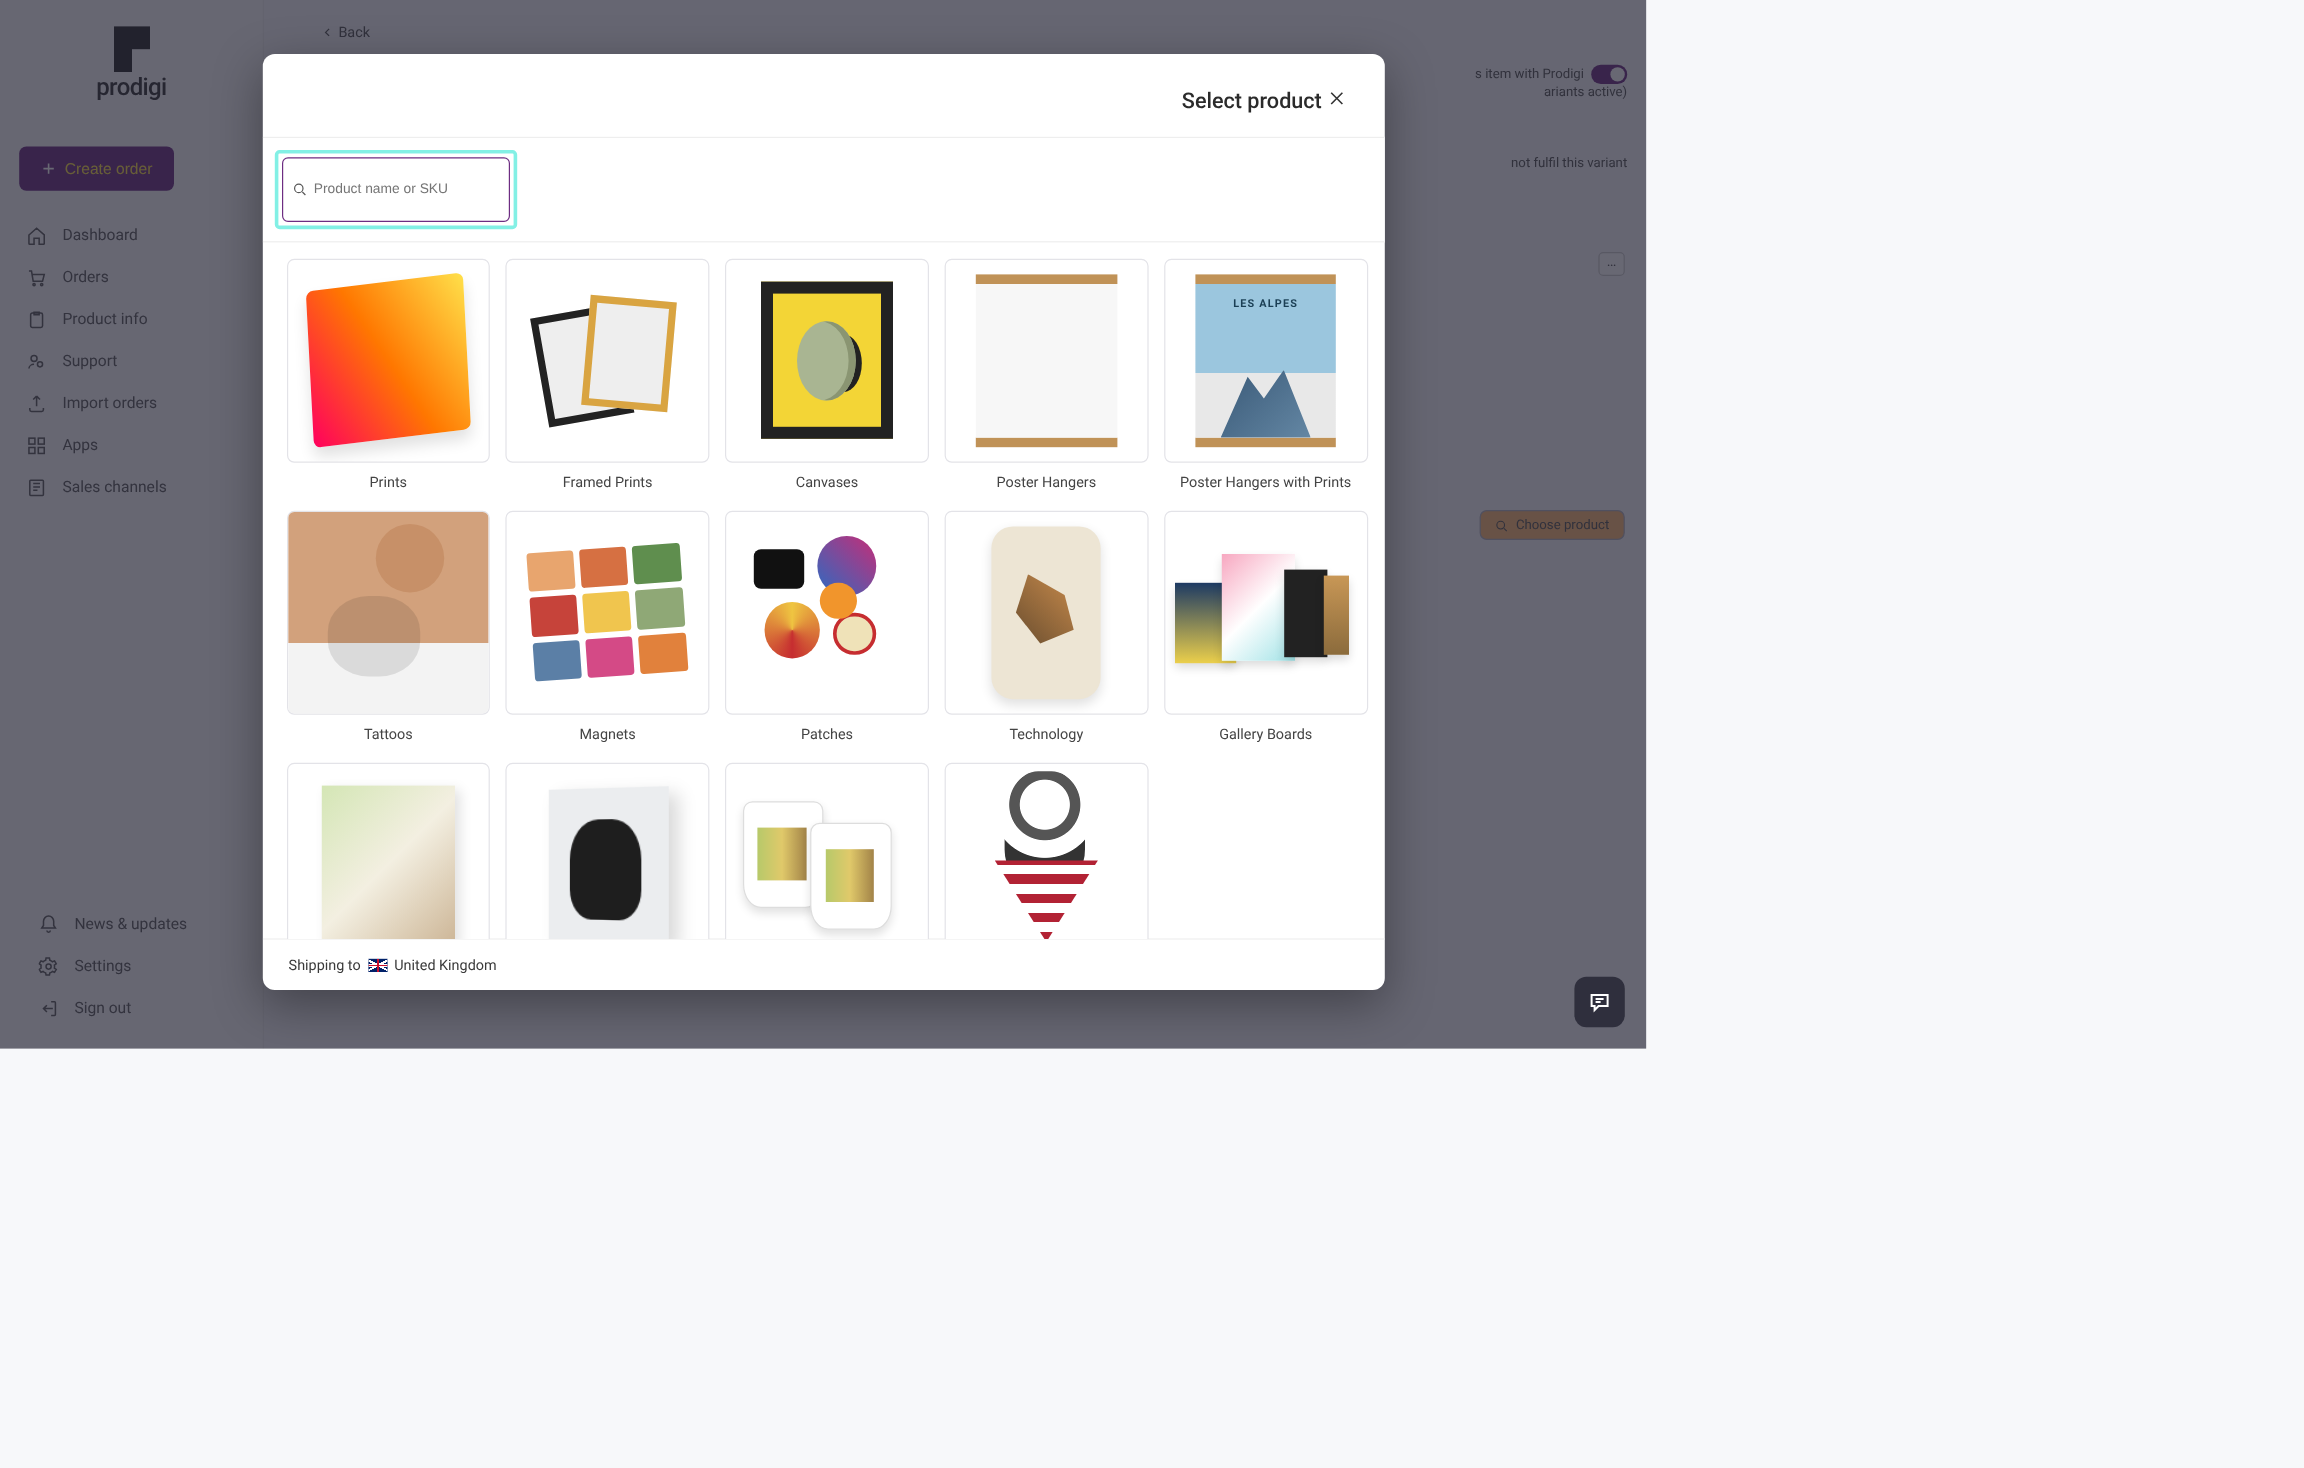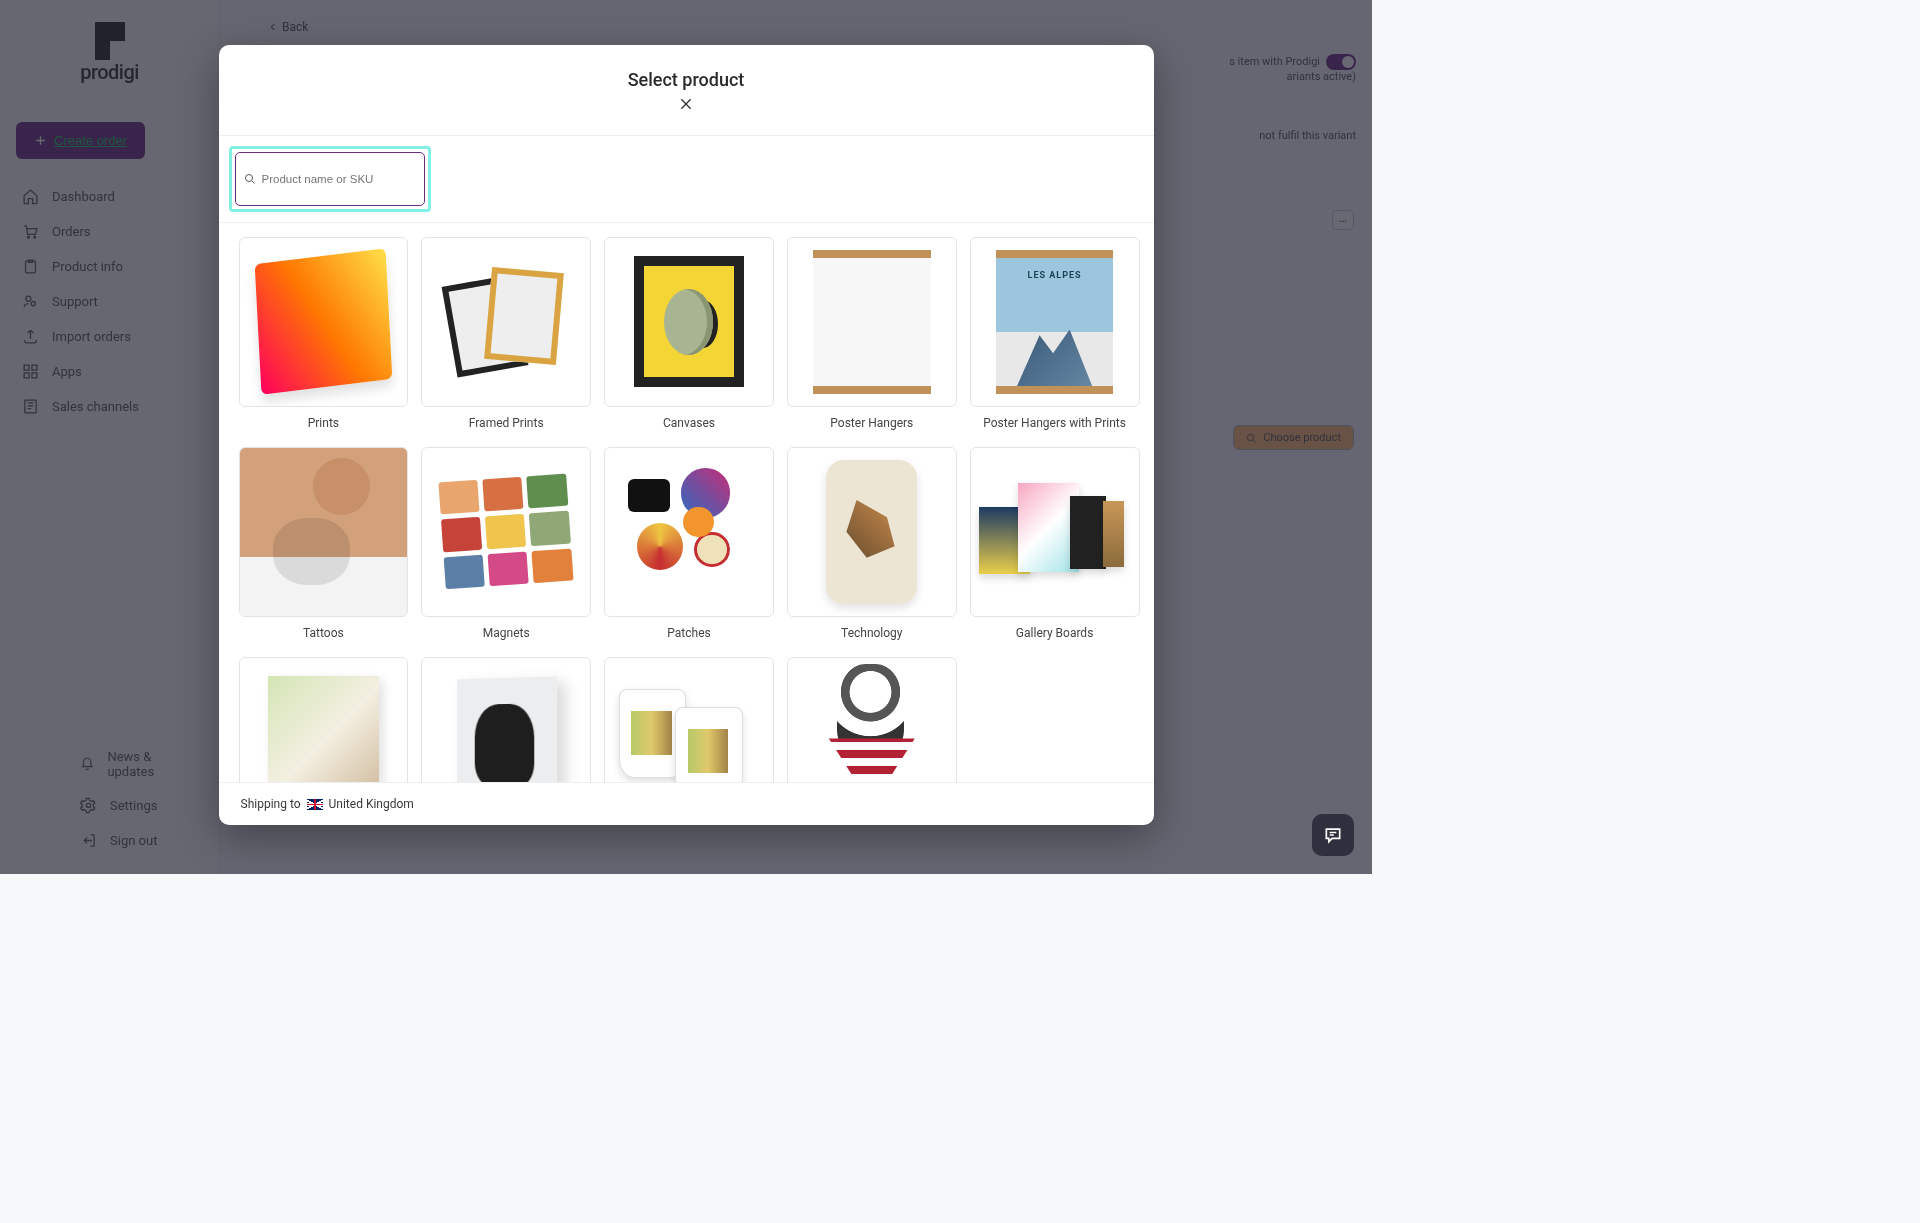--- a/index.html
+++ b/index.html
@@ -45,50 +45,48 @@
     }
     .logo-text {
       font-size: 20px;
       font-weight: 500;
       color: #333;
       letter-spacing: -0.5px;
     }
     .btn-create {
       margin: 14px 16px 20px 16px;
       background: #6d2d82;
-      color: #22c55e;
+      color: #fde047;
       border: none;
       border-radius: 6px;
       padding: 11px 18px;
       font-size: 13px;
       display: flex;
       align-items: center;
       gap: 7px;
       cursor: pointer;
       width: fit-content;
-      text-decoration: underline;
     }
     .btn-create svg { width: 13px; height: 13px; }
     .nav-list { list-style: none; padding: 0 10px; }
     .nav-item {
       display: flex;
       align-items: center;
       gap: 13px;
       padding: 9px 12px;
       color: #5a5a5a;
       font-size: 13px;
       border-radius: 6px;
       cursor: pointer;
     }
     .nav-icon { width: 17px; height: 17px; stroke: #676767; display: flex; align-items: center; }
     
     .sidebar-bottom {
       margin-top: auto;
       padding: 0 10px 16px;
-      margin-left: 48px;
     }
     
     
     .main-bg {
       position: absolute;
       left: 220px; top: 0;
       right: 0; bottom: 0;
     }
     .back-crumb {
       padding: 20px 48px 0;
@@ -170,23 +168,22 @@
       display: flex;
       flex-direction: column;
       overflow: hidden;
       box-shadow: 0 12px 40px rgba(0,0,0,0.35);
       position: relative;
       margin-top: -4px;
     }
     .modal-header {
       padding: 24px 28px 14px;
       display: flex;
-      justify-content: space-between;
-      align-items: center;
-      flex-direction: column;
+      justify-content: flex-end;
+      align-items: center;
     }
     .modal-title {
       font-size: 18px;
       font-weight: 500;
       color: #2b2b2b;
     }
     .close-btn {
       font-size: 20px;
       color: #3a3a3a;
       cursor: pointer;

